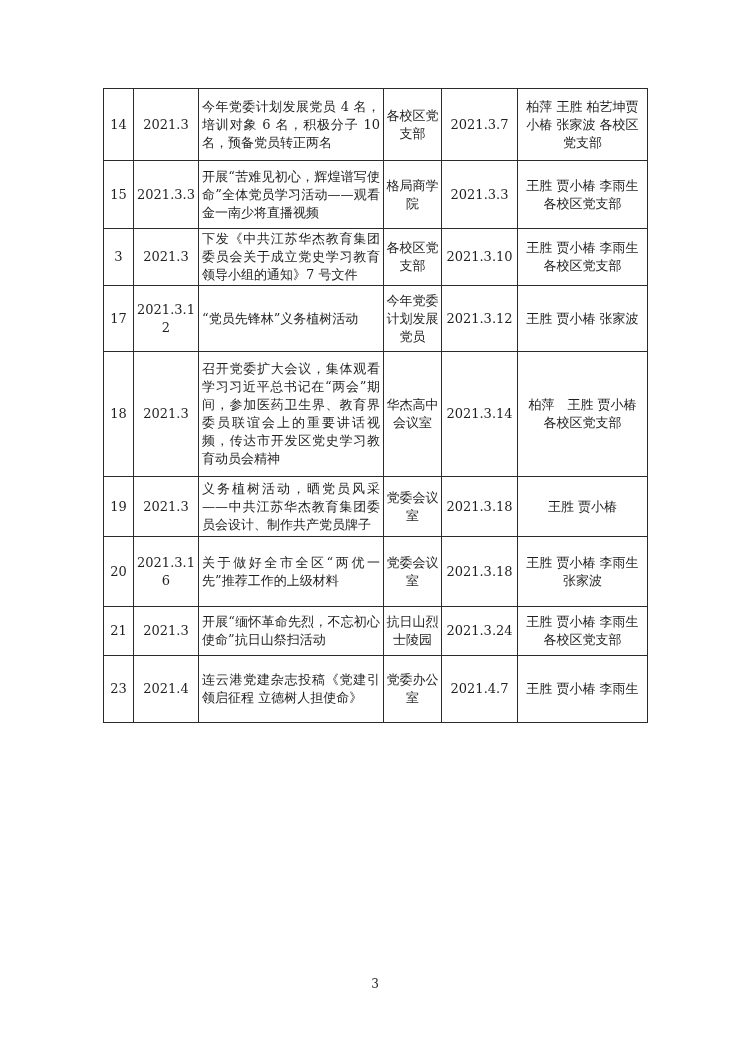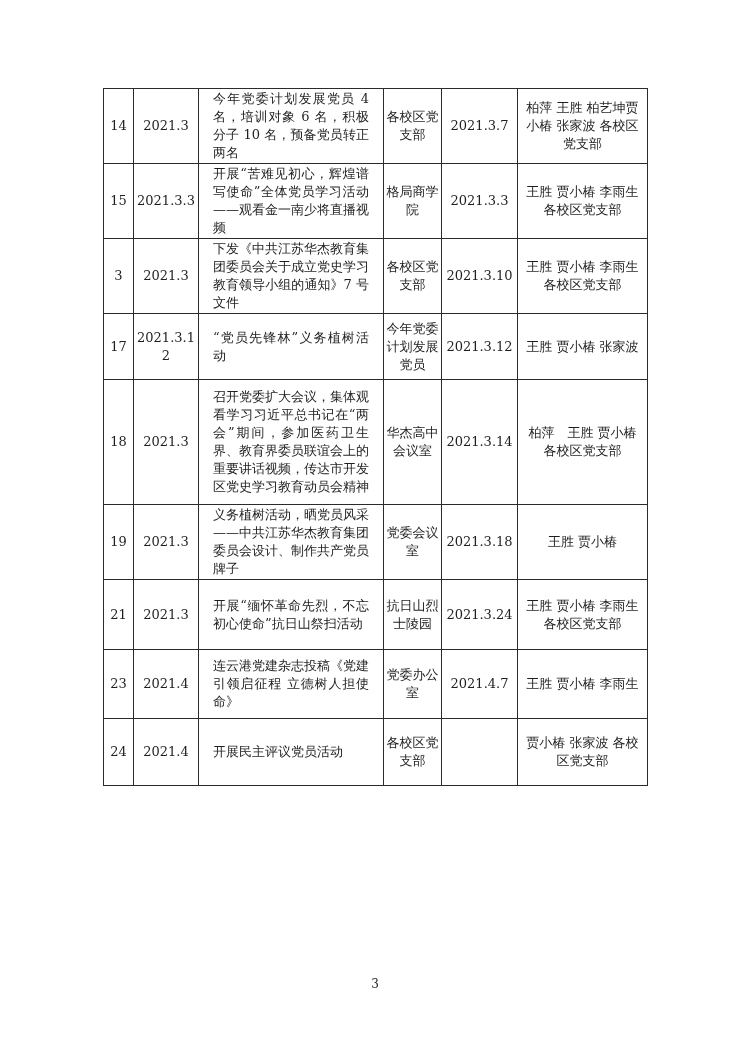--- a/index.html
+++ b/index.html
@@ -23,31 +23,31 @@
     border:1px solid #2b2b2b;
     font-size:13px;line-height:18px;
     padding:1px 2px;
     text-align:center;vertical-align:middle;
     word-break:break-all;
     overflow:hidden;
   }
   td.c-act{
     text-align:justify;
     text-justify:inter-ideograph;
-    padding:1px 14px;
+    padding:1px 3px;
   }
   
   tbody tr:nth-child(1){height:72px}
   tbody tr:nth-child(2){height:68px}
   tbody tr:nth-child(3){height:55px}
   tbody tr:nth-child(4){height:66px}
   tbody tr:nth-child(5){height:125px}
   tbody tr:nth-child(6){height:60px}
   tbody tr:nth-child(7){height:70px}
-  tbody tr:nth-child(8){height:69px}
+  tbody tr:nth-child(8){height:49px}
   tbody tr:nth-child(9){height:67px}
   tbody tr:nth-child(10){height:60px}
   tbody tr:nth-child(11){height:68px}
   tbody tr:nth-child(12){height:60px}
   .page-number{
     position:absolute;left:0;top:977px;width:750px;
     text-align:center;font-size:12px;color:#1f1f1f;
   }
 </style>
 </head>
@@ -106,39 +106,39 @@
   </tr>
         <tr>
     <td class="c-no">19</td>
     <td class="c-date">2021.3</td>
     <td class="c-act">义务植树活动，晒党员风采——中共江苏华杰教育集团委员会设计、制作共产党员牌子</td>
     <td class="c-loc">党委会议室</td>
     <td class="c-date2">2021.3.18</td>
     <td class="c-people">王胜 贾小椿</td>
   </tr>
         <tr>
+    <td class="c-no">20</td>
+    <td class="c-date">2021.3.16</td>
+    <td class="c-act">关于做好全市全区“两优一先”推荐工作的上级材料</td>
+    <td class="c-loc">党委会议室</td>
+    <td class="c-date2">2021.3.18</td>
+    <td class="c-people">王胜 贾小椿 李雨生 张家波</td>
+  </tr>
+        <tr>
     <td class="c-no">21</td>
     <td class="c-date">2021.3</td>
     <td class="c-act">开展“缅怀革命先烈，不忘初心使命”抗日山祭扫活动</td>
     <td class="c-loc">抗日山烈士陵园</td>
     <td class="c-date2">2021.3.24</td>
     <td class="c-people">王胜 贾小椿 李雨生 各校区党支部</td>
   </tr>
         <tr>
     <td class="c-no">23</td>
     <td class="c-date">2021.4</td>
     <td class="c-act">连云港党建杂志投稿《党建引领启征程 立德树人担使命》</td>
     <td class="c-loc">党委办公室</td>
     <td class="c-date2">2021.4.7</td>
     <td class="c-people">王胜 贾小椿 李雨生</td>
   </tr>
-        <tr>
-    <td class="c-no">24</td>
-    <td class="c-date">2021.4</td>
-    <td class="c-act">开展民主评议党员活动</td>
-    <td class="c-loc">各校区党支部</td>
-    <td class="c-date2"></td>
-    <td class="c-people">贾小椿 张家波 各校区党支部</td>
-  </tr>
       </tbody>
   </table>
   <div class="page-number">3</div>
 </div>
 
 </body></html>

